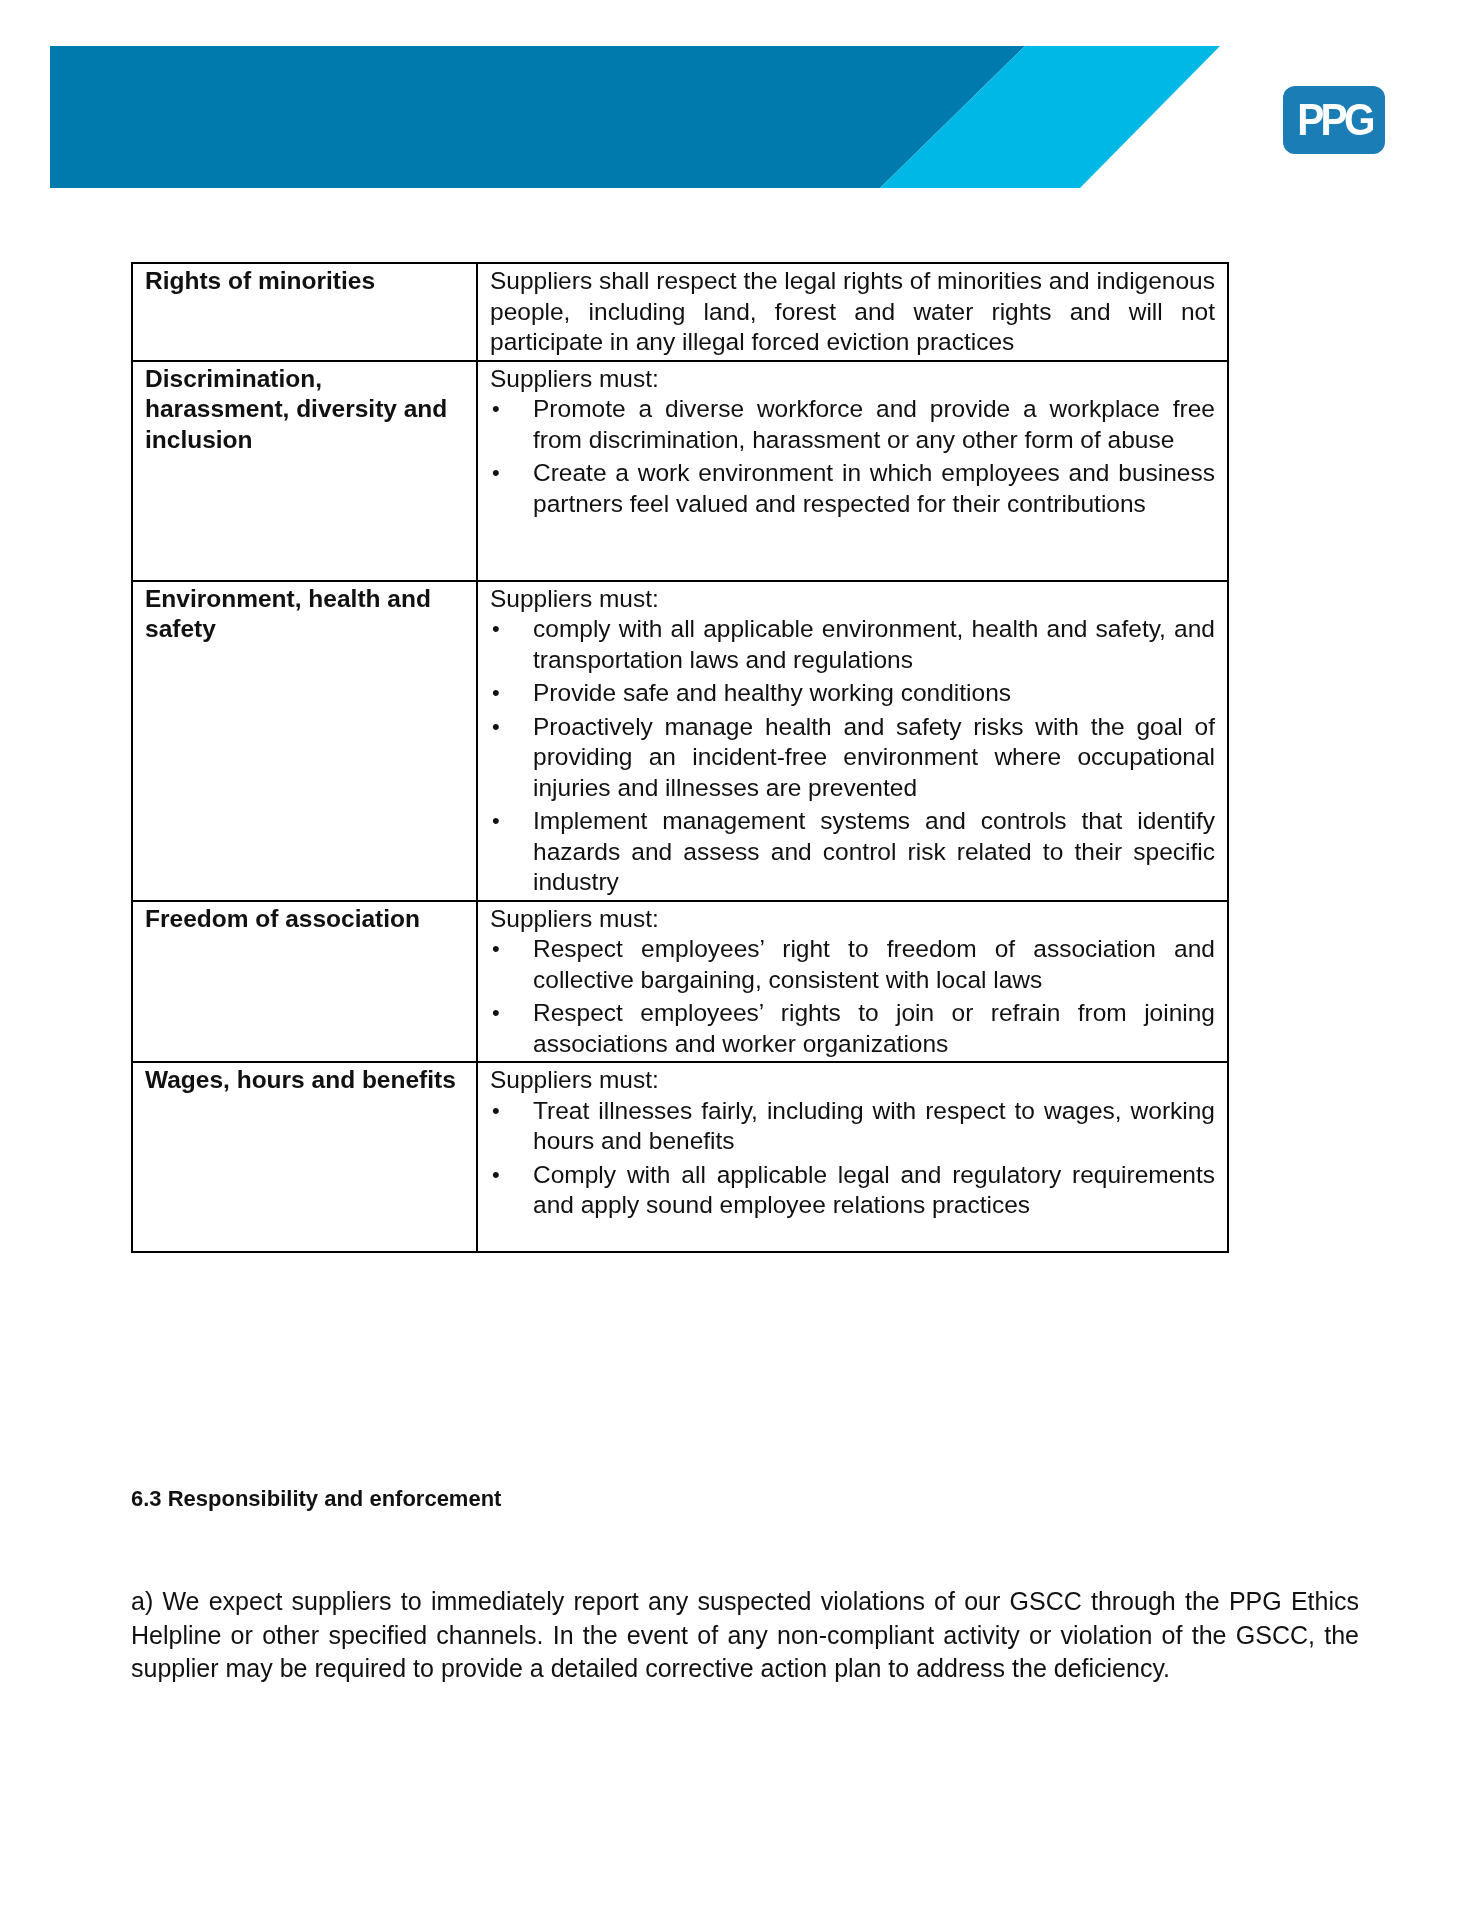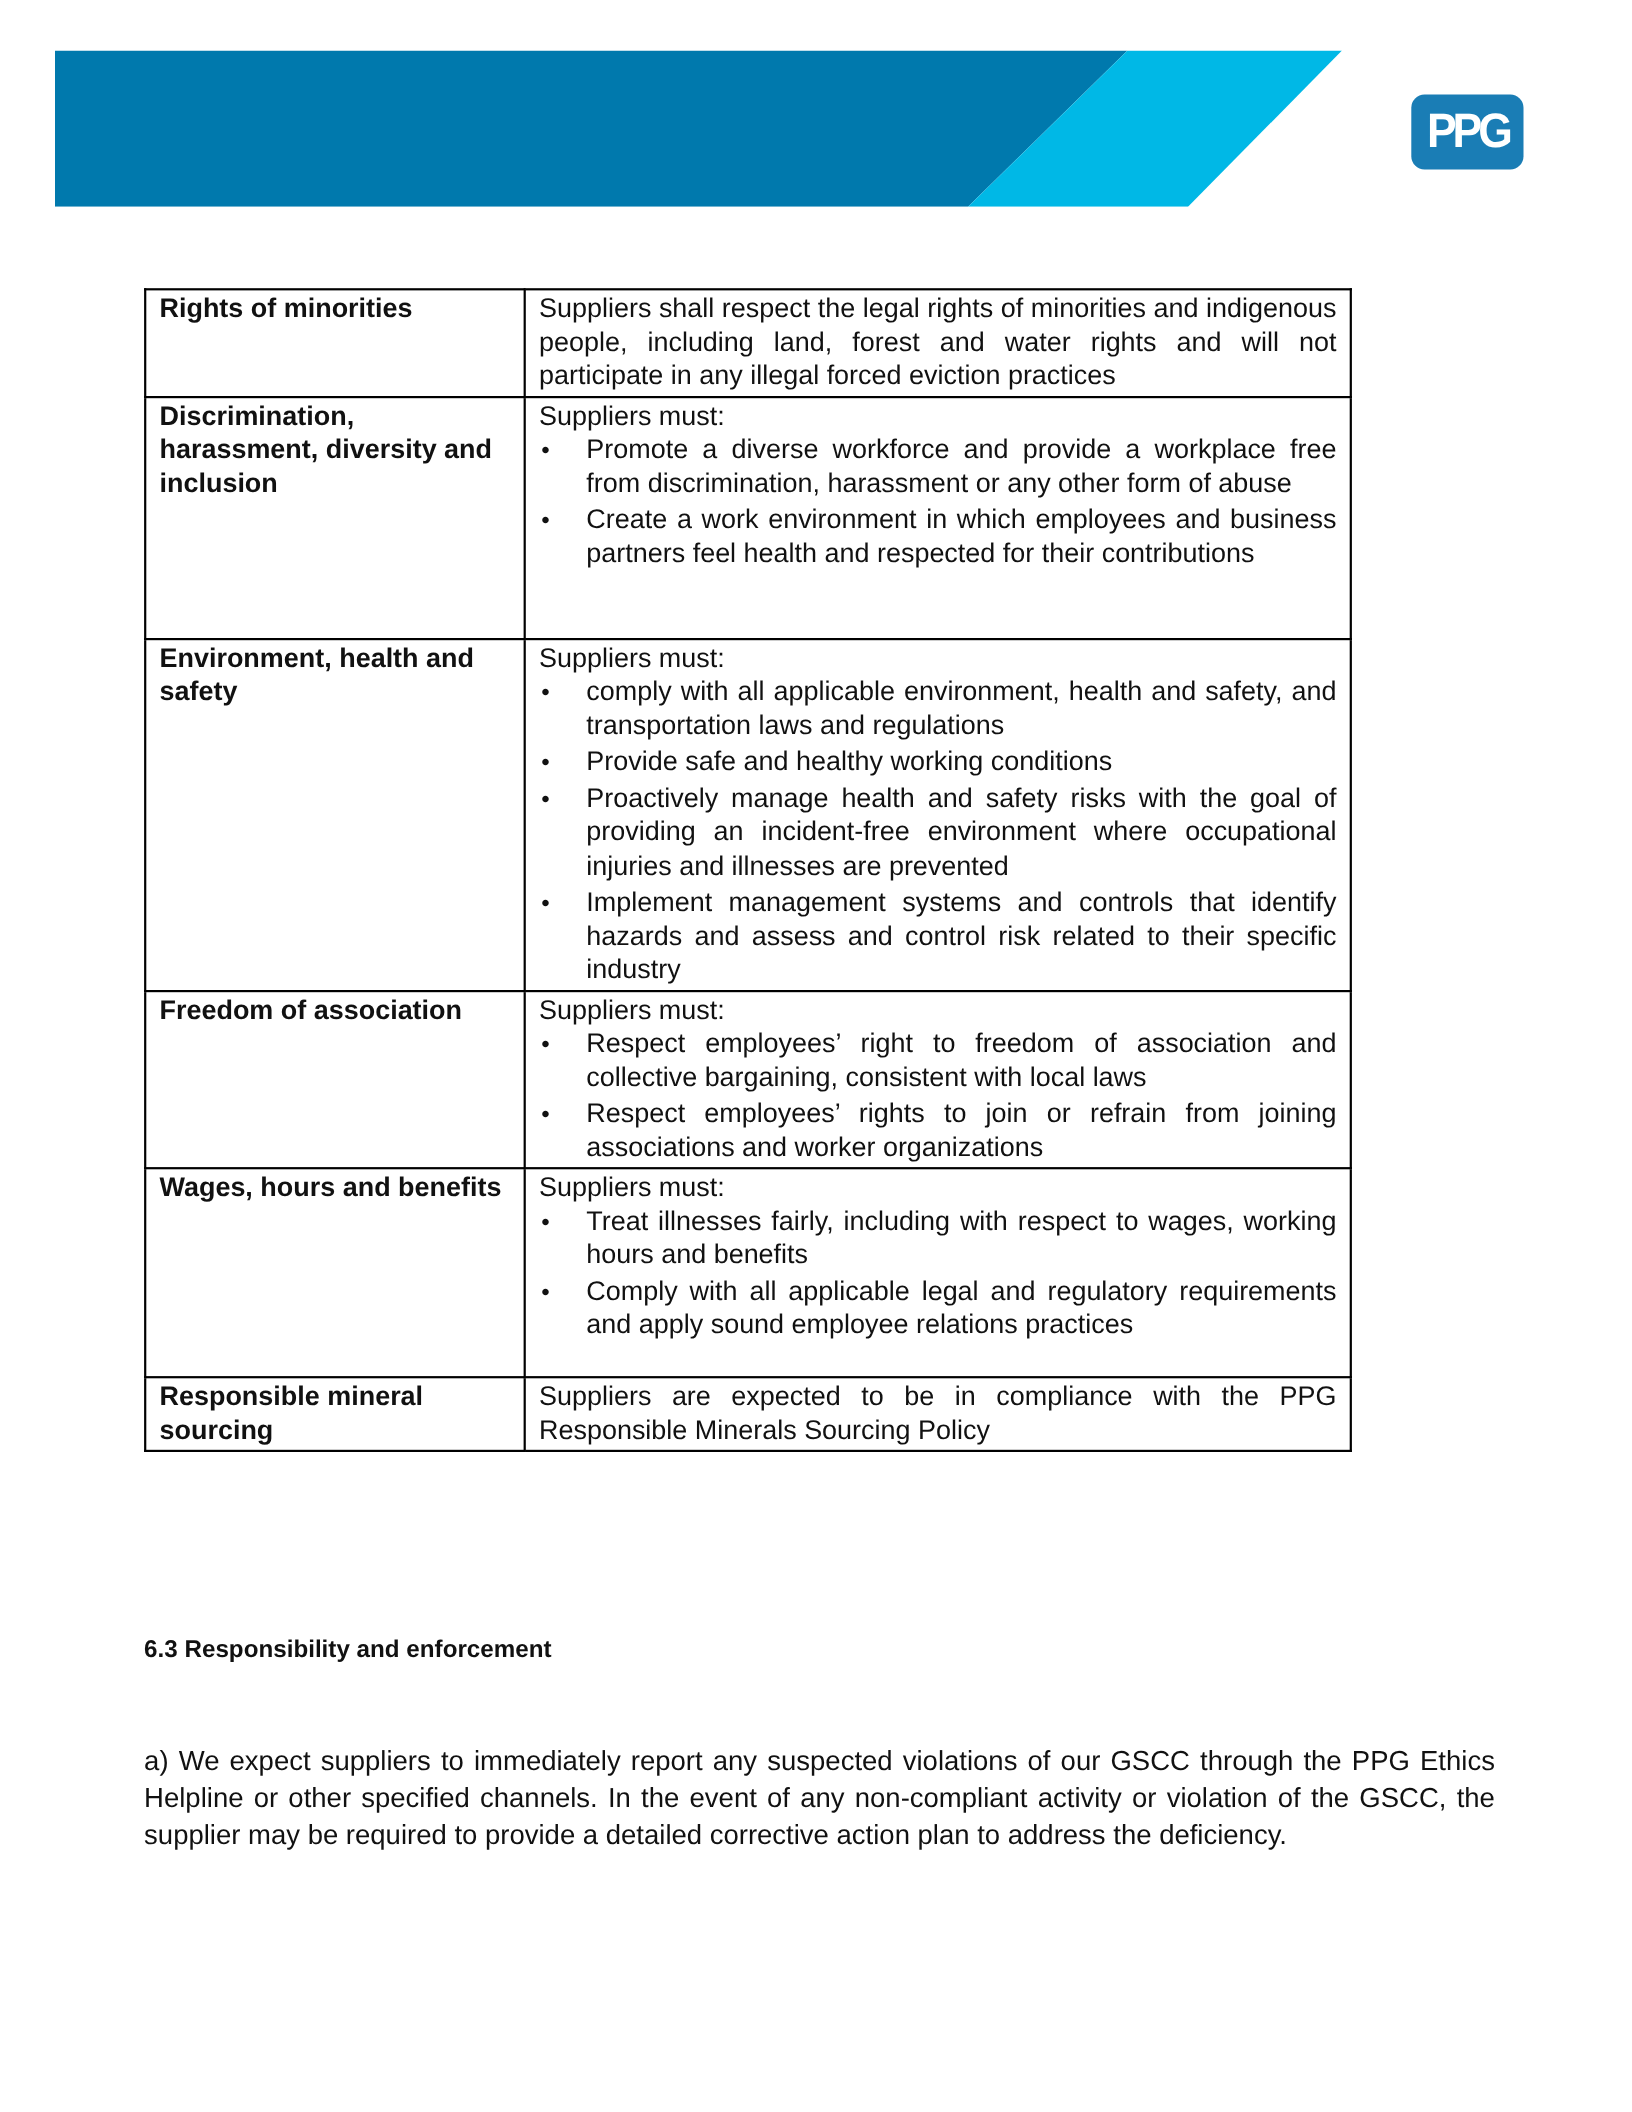--- a/index.html
+++ b/index.html
@@ -60,21 +60,21 @@
       <td class="desc">
         <div>Suppliers shall respect the legal rights of minorities and indigenous people, including land, forest and water rights and will not participate in any illegal forced eviction practices</div>
       </td>
     </tr>
     <tr class="row-3">
       <td class="topic">Discrimination, harassment, diversity and inclusion</td>
       <td class="desc">
         <div>Suppliers must:</div>
         <ul>
           <li>Promote a diverse workforce and provide a workplace free from discrimination, harassment or any other form of abuse</li>
-          <li>Create a work environment in which employees and business partners feel health and respected for their contributions</li>
+          <li>Create a work environment in which employees and business partners feel valued and respected for their contributions</li>
         </ul>
       </td>
     </tr>
     <tr class="row-4">
       <td class="topic">Environment, health and safety</td>
       <td class="desc">
         <div>Suppliers must:</div>
         <ul>
           <li>comply with all applicable environment, health and safety, and transportation laws and regulations</li>
           <li>Provide safe and healthy working conditions</li>
@@ -96,23 +96,17 @@
     <tr class="row-6">
       <td class="topic">Wages, hours and benefits</td>
       <td class="desc">
         <div>Suppliers must:</div>
         <ul>
           <li>Treat illnesses fairly, including with respect to wages, working hours and benefits</li>
           <li>Comply with all applicable legal and regulatory requirements and apply sound employee relations practices</li>
         </ul>
       </td>
     </tr>
-    <tr class="row-7">
-      <td class="topic">Responsible mineral sourcing</td>
-      <td class="desc">
-        <div>Suppliers are expected to be in compliance with the PPG Responsible Minerals Sourcing Policy</div>
-      </td>
-    </tr>
   </tbody>
 </table>
 
 <div class="section-heading">6.3 Responsibility and enforcement</div>
 <p class="para" style="margin:0;">a) We expect suppliers to immediately report any suspected violations of our GSCC through the PPG Ethics Helpline or other specified channels. In the event of any non-compliant activity or violation of the GSCC, the supplier may be required to provide a detailed corrective action plan to address the deficiency.</p>
 
 </body></html>

